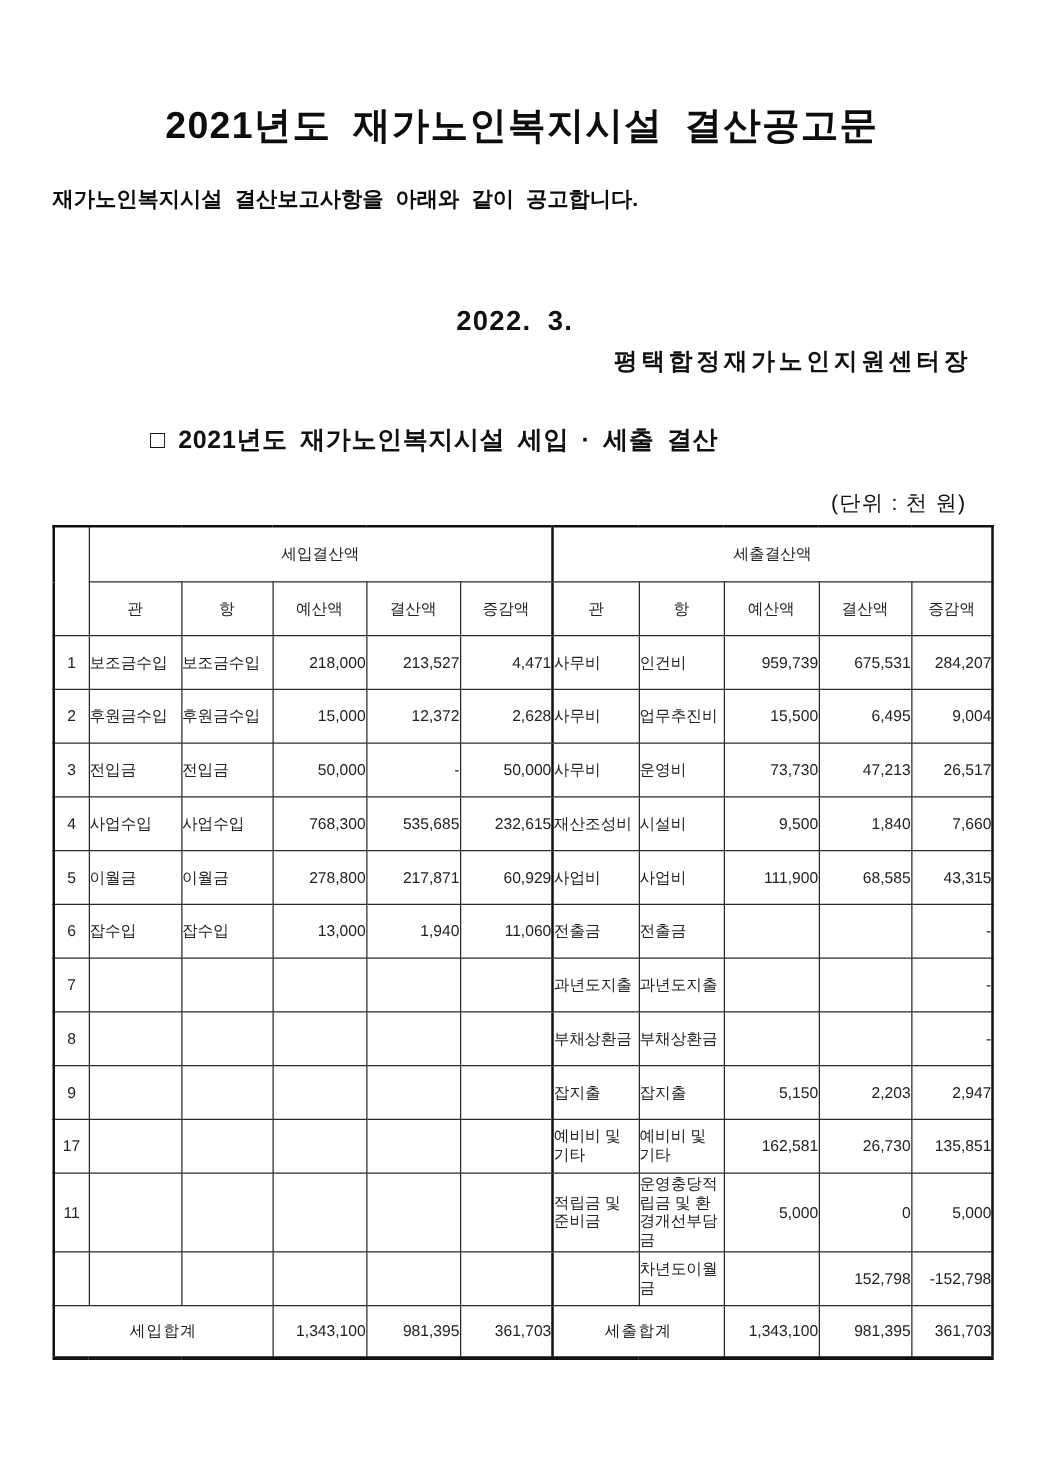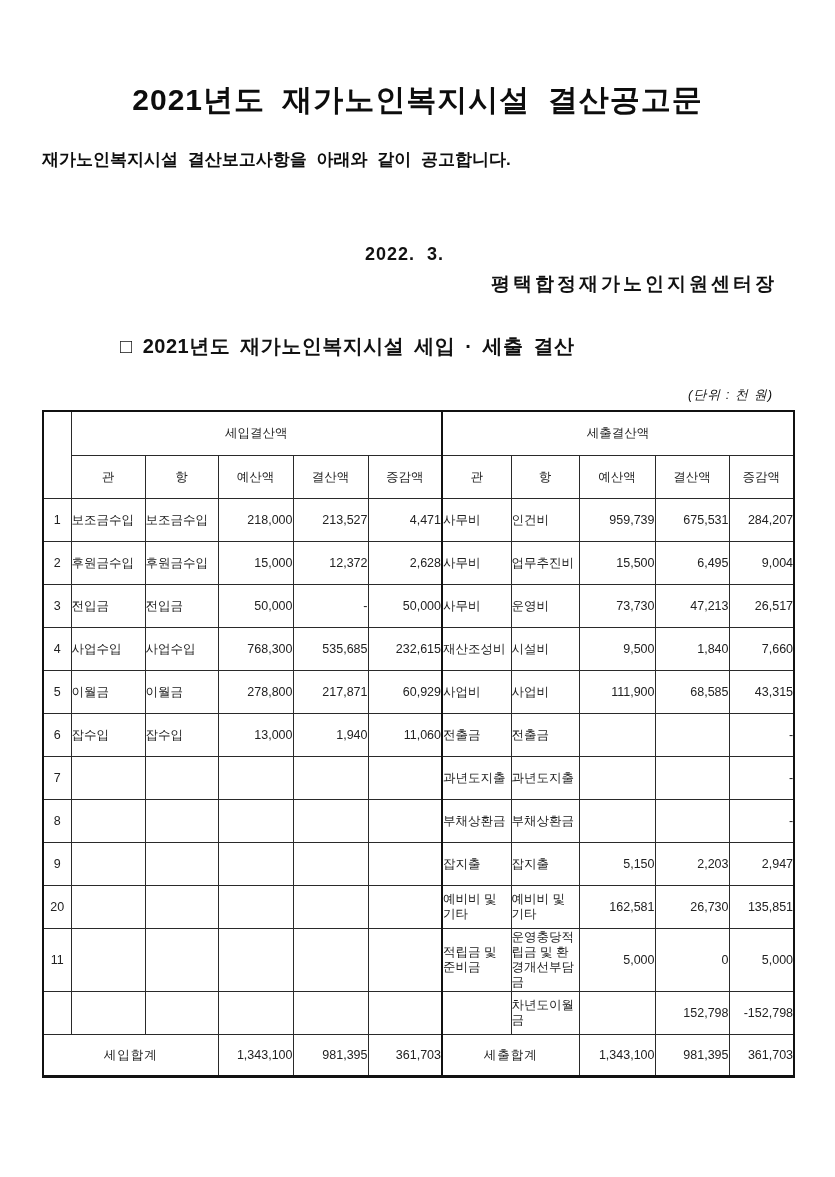--- a/index.html
+++ b/index.html
@@ -19,40 +19,39 @@
   }
   .intro{
     margin:22px 42px 0 42px;
     font-size:17px;font-weight:bold;
     line-height:33px;word-spacing:5px;
     color:#0d0d0d;
   }
   .intro .line1{ text-indent:6px; }
   .date-line{
     margin:68px 0 0 365px;
-    font-size:18px;font-weight:bold;
+    font-size:22px;font-weight:bold;
     letter-spacing:1px;word-spacing:6px;
   }
   .signer-line{
     margin:6px 58px 0 0;
     text-align:right;
     font-size:19px;font-weight:bold;
     letter-spacing:3px;
   }
   .section-heading{
     margin:36px 0 0 80px;
     font-size:20px;font-weight:bold;
     letter-spacing:0.5px;word-spacing:4px;padding-left:40px;
   }
   .unit-note{
     margin:26px 62px 0 0;
     text-align:right;
-    font-size:13px;
+    font-size:17px;
     letter-spacing:1px;
-    font-style:italic;
   }
   table.settlement{
     margin:6px 0 0 42px;
     border-collapse:collapse;
     table-layout:fixed;
     width:751px;
     border:2px solid #111;
     border-bottom:3px solid #111;
     padding-left:20px;
   }
@@ -246,21 +245,21 @@
           <td class="c-amount"></td>
           <td class="c-amount"></td>
           <td class="c-amount"></td>
           <td class="c-text sec-div">잡지출</td>
           <td class="c-text">잡지출</td>
           <td class="c-amount">5,150</td>
           <td class="c-amount">2,203</td>
           <td class="c-amount">2,947</td>
         </tr>
         <tr>
-          <td class="c-numcol">20</td>
+          <td class="c-numcol">17</td>
           <td class="c-text"></td>
           <td class="c-text"></td>
           <td class="c-amount"></td>
           <td class="c-amount"></td>
           <td class="c-amount"></td>
           <td class="c-text sec-div">예비비 및 기타</td>
           <td class="c-text">예비비 및 기타</td>
           <td class="c-amount">162,581</td>
           <td class="c-amount">26,730</td>
           <td class="c-amount">135,851</td>

